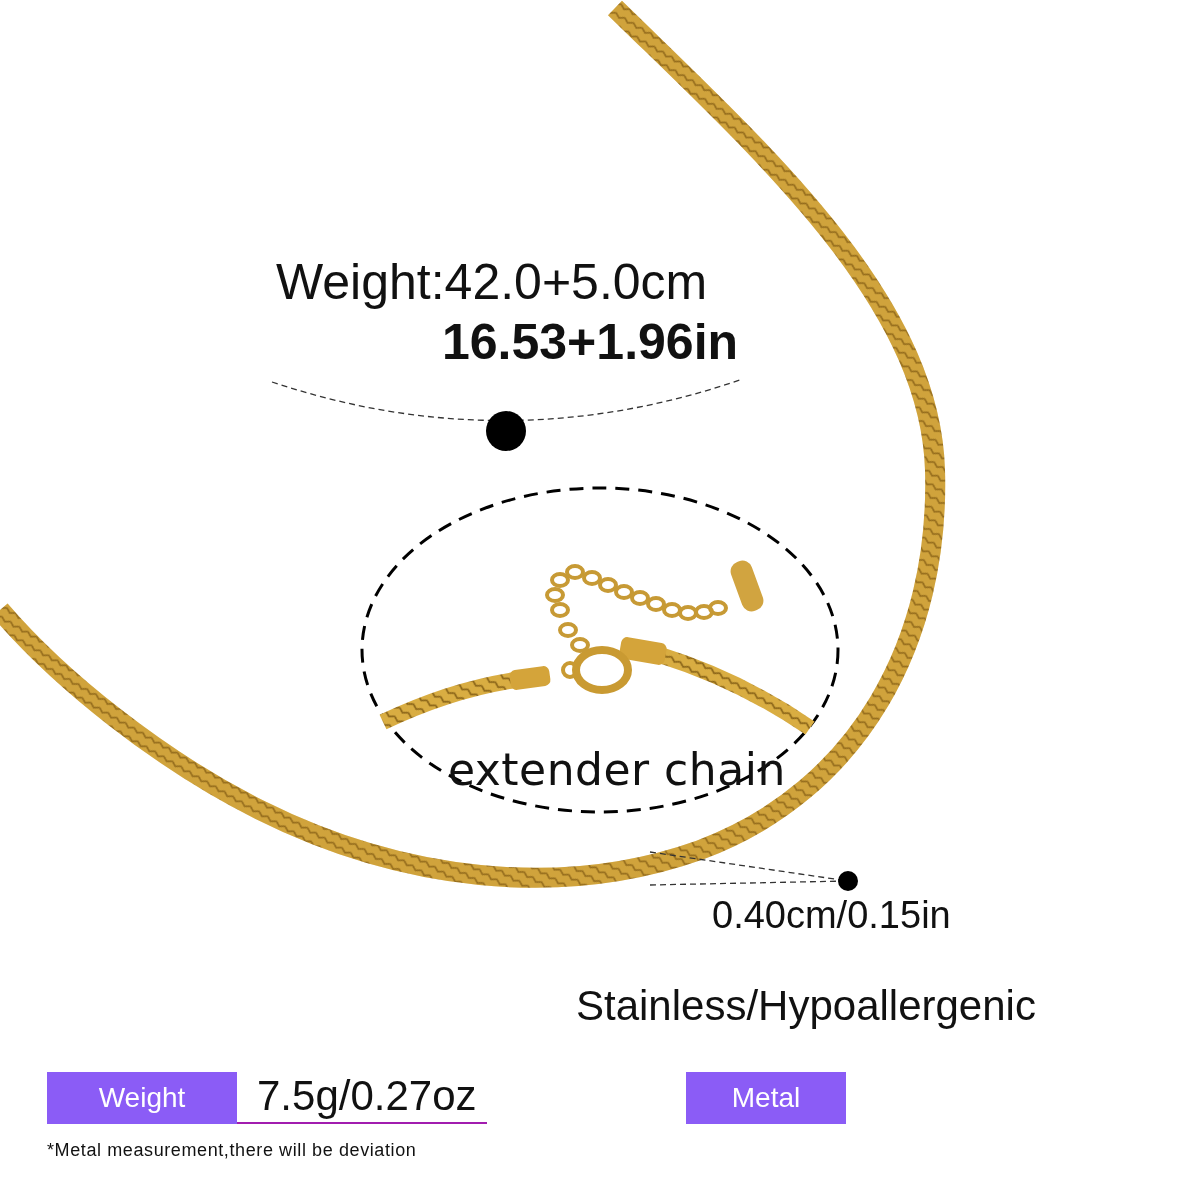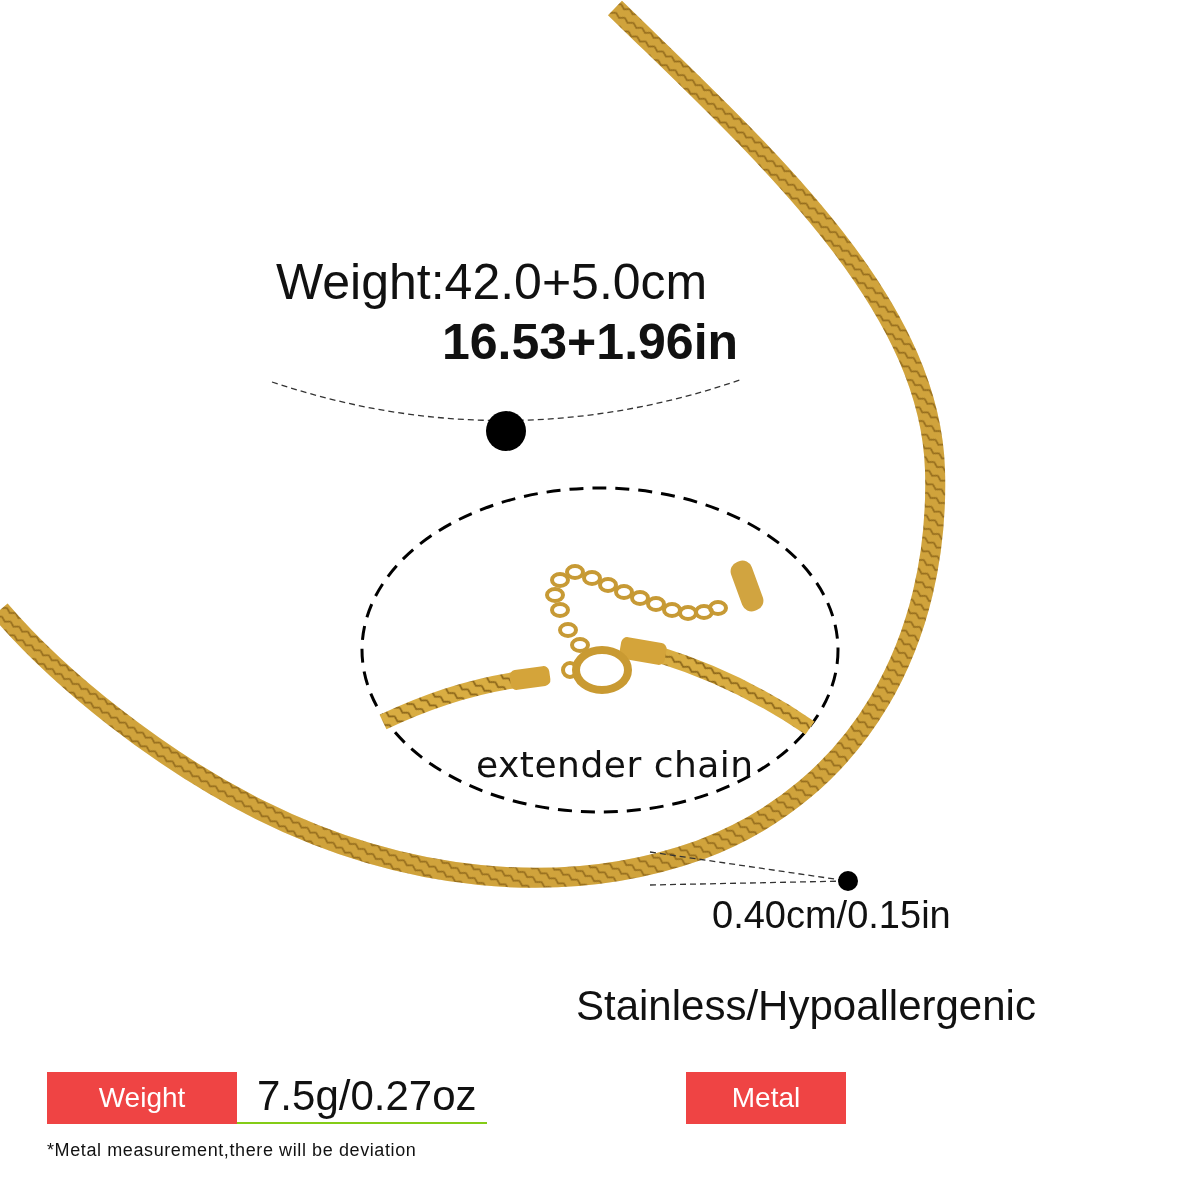--- a/index.html
+++ b/index.html
@@ -1,26 +1,26 @@
 <!DOCTYPE html>
 <html><head>
   <meta charset="utf-8">
   <style>
     html, body { margin: 0; padding: 0; }
     body { width: 1200px; height: 1200px; background: #ffffff; position: relative; overflow: hidden; font-family: "Liberation Sans", sans-serif; color: #111; }
     .abs { position: absolute; }
     svg.layer { position: absolute; left: 0; top: 0; }
     .len1 { left: 276px; top: 254px; font-size: 50px; line-height: 56px; white-space: nowrap; }
     .len2 { left: 442px; top: 314px; font-size: 50px; line-height: 56px; white-space: nowrap; font-weight: bold; }
-    .ext { left: 476px; top: 744px; font-size: 36px; font-family: "DejaVu Sans", sans-serif; white-space: nowrap; letter-spacing: 0.5px; }
+    .ext { left: 448px; top: 744px; font-size: 44px; font-family: "DejaVu Sans", sans-serif; white-space: nowrap; letter-spacing: 0.5px; }
     .width { left: 712px; top: 894px; font-size: 38px; white-space: nowrap; }
     .feat { left: 576px; top: 982px; font-size: 42px; white-space: nowrap; }
     .spec { display: flex; align-items: stretch; }
-    .spec .lbl { background: #ef4444; color: #fff; display: flex; align-items: center; justify-content: center; font-size: 28px; }
-    .spec .val { border-bottom: 2px solid #84cc16; display: flex; align-items: flex-end; white-space: nowrap; }
+    .spec .lbl { background: #8b5cf6; color: #fff; display: flex; align-items: center; justify-content: center; font-size: 28px; }
+    .spec .val { border-bottom: 2px solid #a21caf; display: flex; align-items: flex-end; white-space: nowrap; }
     .weight { left: 47px; top: 1072px; height: 52px; }
     .weight .lbl { width: 190px; }
     .weight .val { width: 230px; font-size: 42px; padding-left: 20px; line-height: 52px; }
     .metal { left: 686px; top: 1072px; height: 52px; }
     .metal .lbl { width: 160px; }
     .metal .val { width: 226px; font-size: 29px; padding-left: 8px; line-height: 40px; }
     .note { left: 47px; top: 1140px; font-size: 18px; letter-spacing: 0.6px; white-space: nowrap; }
   </style>
 </head>
 <body>

